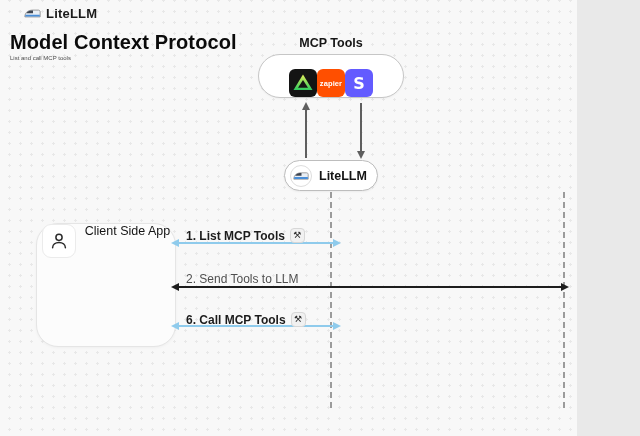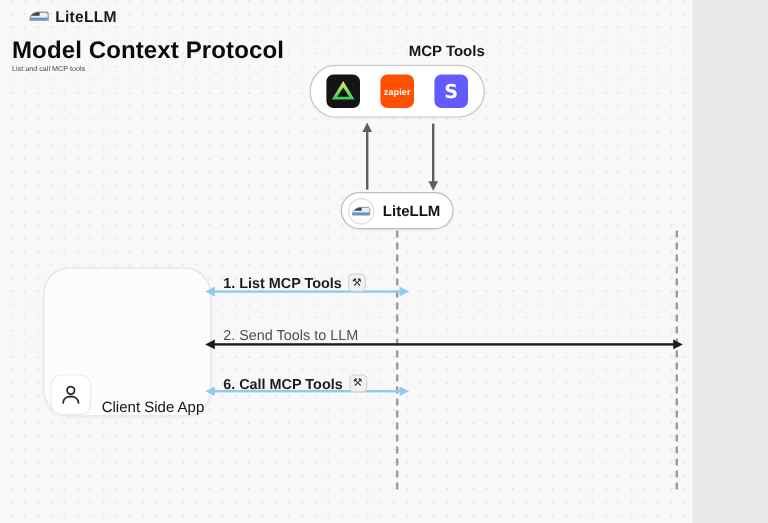--- a/index.html
+++ b/index.html
@@ -13,25 +13,25 @@
     background-position:4px 6px;
   }
   
   .brand { position:absolute; left:24px; top:6px; display:flex; align-items:center; gap:5px; }
   .brand-logo { width:17px; height:13px; display:block; }
   .brand-name { font-size:13px; font-weight:700; color:#1a1a1a; letter-spacing:.2px; }
   .title { position:absolute; left:10px; top:31px; font-size:20px; font-weight:700; color:#0b0b0b; letter-spacing:.1px; }
   .subtitle { position:absolute; left:10px; top:55px; font-size:6px; color:#4a4a4a; }
 
   
-  .mcp-label { position:absolute; left:258px; top:36px; width:146px; text-align:right;
+  .mcp-label { position:absolute; left:258px; top:36px; width:146px; text-align:center;
                font-size:12.5px; font-weight:600; color:#161616; }
   .mcp-pill { position:absolute; left:258px; top:54px; width:146px; height:44px;
               background:#fff; border:1px solid #c6c6c6; border-radius:22px;
-              display:flex; align-items:center; justify-content:center; gap:17px;
+              display:flex; align-items:flex-end; justify-content:center; 
               box-shadow:0 1px 2px rgba(0,0,0,.04); }
   .tool-tile { width:28px; height:28px; border-radius:6px; display:flex; align-items:center; justify-content:center; overflow:hidden; }
   .tile-dark { background:#141414; }
   .tile-zapier { background:#ff4f00; }
   .tile-stripe { background:#635bff; }
   .zapier-word { color:#fff; font-weight:700; font-size:7.5px; letter-spacing:.1px; }
   .stripe-letter { color:#fff; font-weight:700; font-size:16px; font-family:"DejaVu Sans",sans-serif; }
 
   
   .v-arrow { position:absolute; width:2px; background:#5f5f5f; }
@@ -55,21 +55,21 @@
   .node-label-light { font-weight:500; }
 
   
   .lifeline { position:absolute; width:0; border-left:2px dashed #9b9b9b; }
   .lifeline-litellm { left:330px; top:192px; height:216px; }
   .lifeline-llm     { left:563px; top:192px; height:216px; }
 
   
   .client-node { position:absolute; left:36px; top:223px; width:140px; height:124px;
                  background:#fcfcfc; border:1px solid #e5e5e5; border-radius:22px;
-                 display:flex; align-items:flex-end; justify-content:center; gap:9px;
+                 display:flex; align-items:flex-start; justify-content:center; gap:9px;
                  box-shadow:0 1px 3px rgba(0,0,0,.04); }
   .person-chip { width:34px; height:34px; border-radius:9px; background:#fff; border:1px solid #ebebeb;
                  display:flex; align-items:center; justify-content:center; }
 
   
   .h-arrow { position:absolute; height:2px; z-index:3; }
   .h-arrow .ah-left  { left:-7px; top:-3px; border-width:4px 8px 4px 0; }
   .h-arrow .ah-right { right:-7px; top:-3px; border-width:4px 0 4px 8px; }
   .arrow-blue { background:#8fcbec; }
   .arrow-blue .ah-left  { border-color:transparent #8fcbec transparent transparent; }

